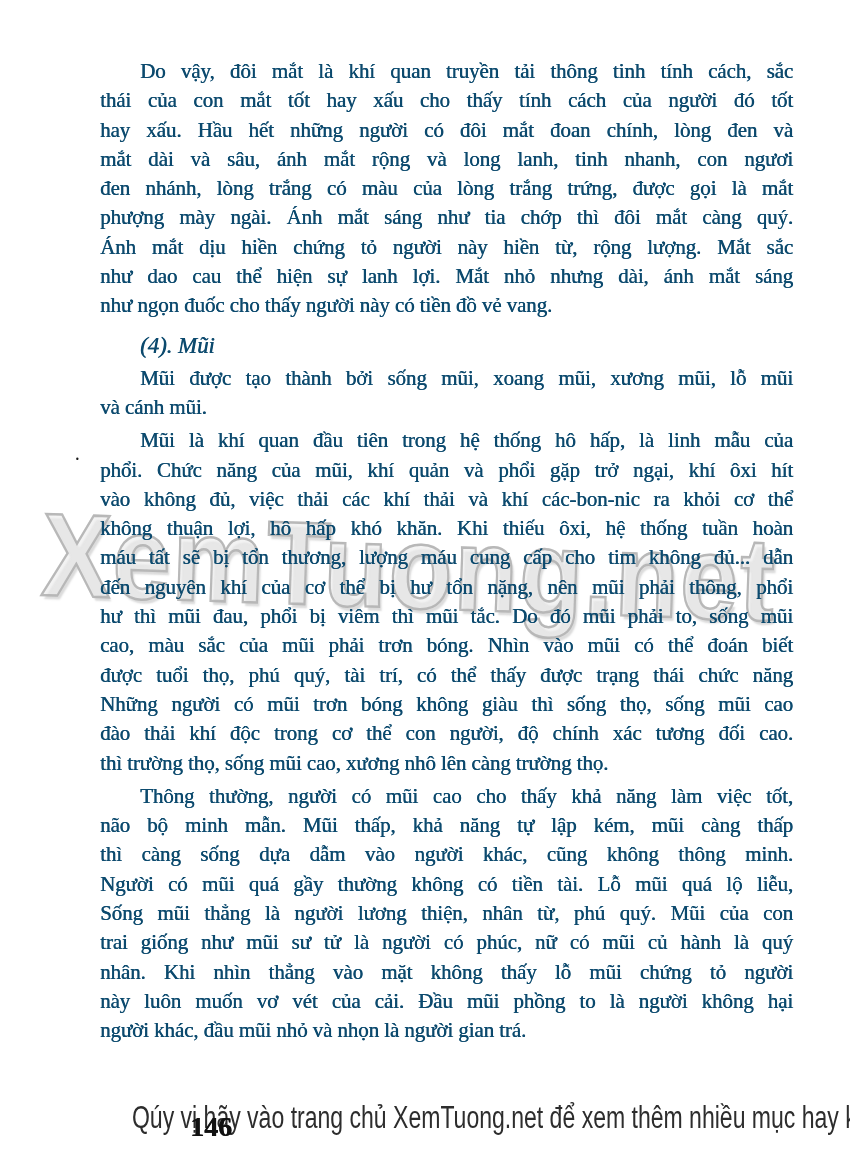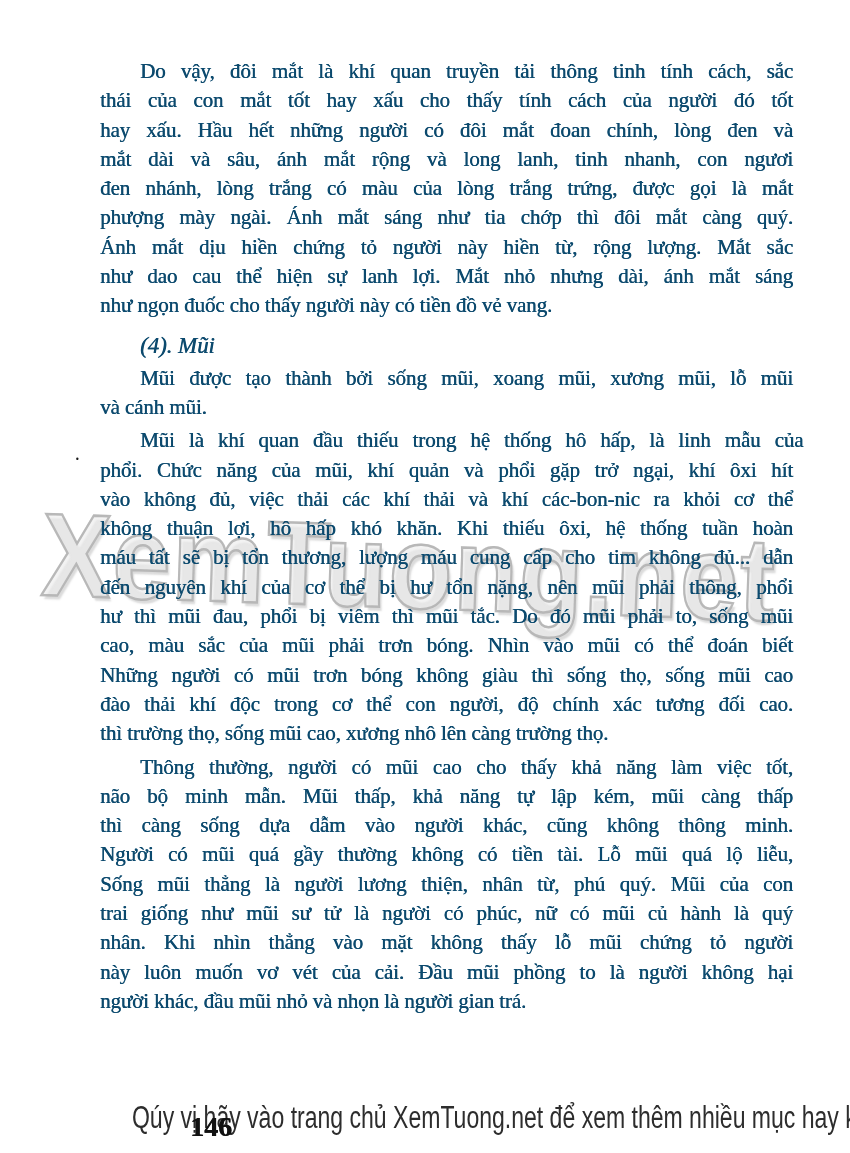--- a/index.html
+++ b/index.html
@@ -80,28 +80,29 @@
         <div class="line"><span style="word-spacing: 10.768px;">Ánh mắt dịu hiền chứng tỏ người này hiền từ, rộng lượng. Mắt sắc</span></div>
         <div class="line"><span style="word-spacing: 9.90625px;">như dao cau thể hiện sự lanh lợi. Mắt nhỏ nhưng dài, ánh mắt sáng</span></div>
         <div class="line last"><span>như ngọn đuốc cho thấy người này có tiền đồ vẻ vang.</span></div>
       </div>
       <div class="heading">(4). Mũi</div>
       <div class="para">
         <div class="line first"><span style="margin-left: 40px; word-spacing: 9.27344px;">Mũi được tạo thành bởi sống mũi, xoang mũi, xương mũi, lỗ mũi</span></div>
         <div class="line last"><span>và cánh mũi.</span></div>
       </div>
       <div class="para">
-        <div class="line first"><span style="margin-left: 40px; word-spacing: 8.89174px;">Mũi là khí quan đầu thiếu trong hệ thống hô hấp, là linh mẫu của</span></div>
+        <div class="line first"><span style="margin-left: 40px; word-spacing: 8.89174px;">Mũi là khí quan đầu tiên trong hệ thống hô hấp, là linh mẫu của</span></div>
         <div class="line"><span style="word-spacing: 9.58594px;">phổi. Chức năng của mũi, khí quản và phổi gặp trở ngại, khí ôxi hít</span></div>
         <div class="line"><span style="word-spacing: 8.51228px;">vào không đủ, việc thải các khí thải và khí các-bon-nic ra khỏi cơ thể</span></div>
         <div class="line"><span style="word-spacing: 9.62861px;">không thuận lợi, hô hấp khó khăn. Khi thiếu ôxi, hệ thống tuần hoàn</span></div>
         <div class="line"><span style="word-spacing: 7.86272px;">máu tất sẽ bị tổn thương, lượng máu cung cấp cho tim không đủ... dẫn</span></div>
         <div class="line"><span style="word-spacing: 9.37165px;">đến nguyên khí của cơ thể bị hư tổn nặng, nên mũi phải thông, phổi</span></div>
         <div class="line"><span style="word-spacing: 7.12305px;">hư thì mũi đau, phổi bị viêm thì mũi tắc. Do đó mũi phải to, sống mũi</span></div>
         <div class="line"><span style="word-spacing: 9.02232px;">cao, màu sắc của mũi phải trơn bóng. Nhìn vào mũi có thể đoán biết</span></div>
+        <div class="line"><span style="word-spacing: 9.02567px;">được tuổi thọ, phú quý, tài trí, có thể thấy được trạng thái chức năng</span></div>
         <div class="line"><span style="word-spacing: 8.53726px;">Những người có mũi trơn bóng không giàu thì sống thọ, sống mũi cao</span></div>
         <div class="line"><span style="word-spacing: 8.90625px;">đào thải khí độc trong cơ thể con người, độ chính xác tương đối cao.</span></div>
         <div class="line last"><span>thì trường thọ, sống mũi cao, xương nhô lên càng trường thọ.</span></div>
       </div>
       <div class="para">
         <div class="line first"><span style="margin-left: 40px; word-spacing: 9.48698px;">Thông thường, người có mũi cao cho thấy khả năng làm việc tốt,</span></div>
         <div class="line"><span style="word-spacing: 11.8966px;">não bộ minh mẫn. Mũi thấp, khả năng tự lập kém, mũi càng thấp</span></div>
         <div class="line"><span style="word-spacing: 14.3906px;">thì càng sống dựa dẫm vào người khác, cũng không thông minh.</span></div>
         <div class="line"><span style="word-spacing: 9.26451px;">Người có mũi quá gầy thường không có tiền tài. Lỗ mũi quá lộ liễu,</span></div>
         <div class="line"><span style="word-spacing: 9.36899px;">Sống mũi thẳng là người lương thiện, nhân từ, phú quý. Mũi của con</span></div>

